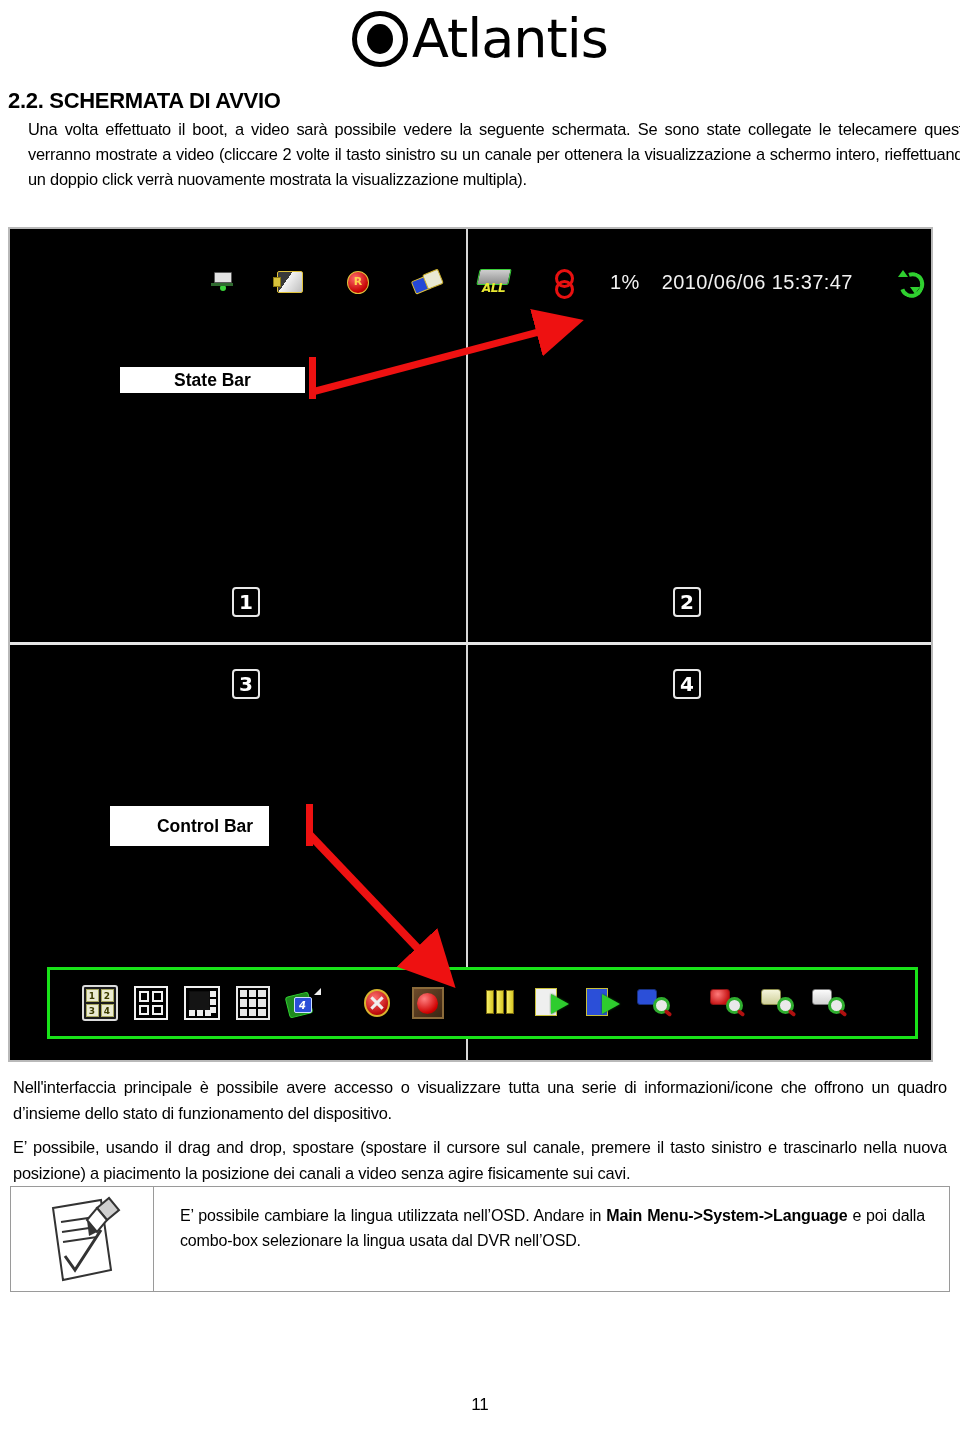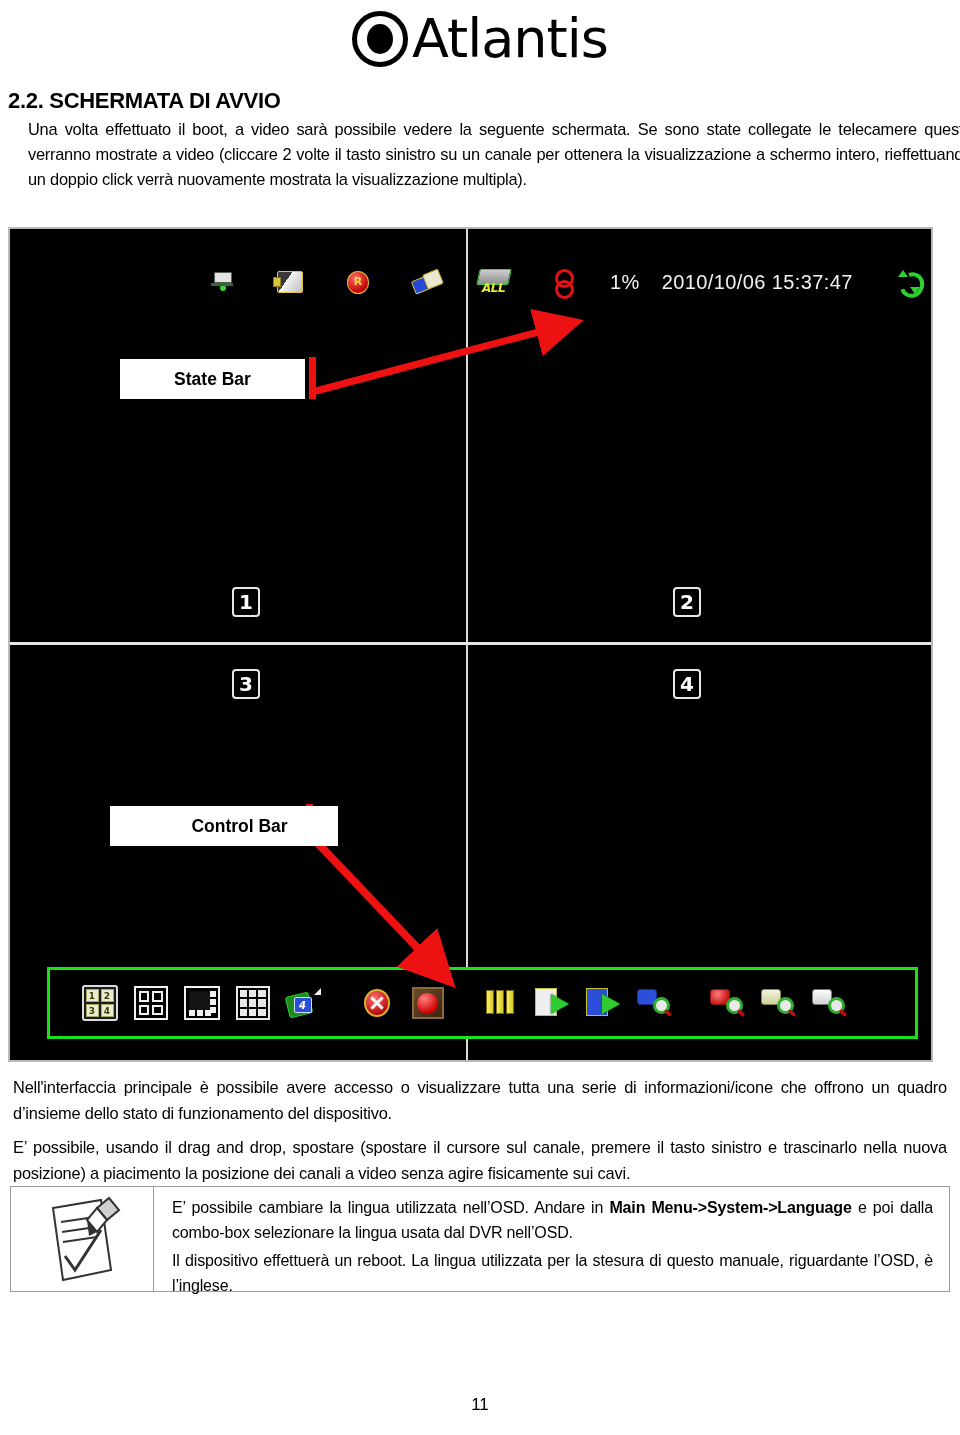--- a/index.html
+++ b/index.html
@@ -246,22 +246,22 @@
   .callout {
     position: absolute;
     background: #ffffff;
     display: flex; align-items: center; justify-content: center;
     font-weight: bold;
     font-size: 17.5px;
     font-family: "Liberation Sans", sans-serif;
     color: #000;
     z-index: 7;
   }
-  .callout-state { left: 110px; top: 130px; width: 185px; height: 40px; }
-  .callout-control { left: 100px; top: 577px; width: 228px; height: 40px; padding-left: 31px; }
+  .callout-state { left: 110px; top: 138px; width: 185px; height: 26px; }
+  .callout-control { left: 100px; top: 577px; width: 159px; height: 40px; padding-left: 31px; }
 
   
   .arrow-layer {
     position: absolute; inset: 0; z-index: 6; pointer-events: none;
   }
 
   
   .control-bar {
     position: absolute;
     left: 37px; top: 738px;
@@ -444,21 +444,21 @@
     flex: 0 0 143px;
   }
   .note-body {
     flex: 1;
     padding: 5px 12px 4px 14px;
     font-size: 16px;
     line-height: 24.5px;
     text-align: justify;
     letter-spacing: -0.15px;
   }
-  .note-body p { margin: 4px; }
+  .note-body p { margin: 12px; }
   .note-body b { font-weight: bold; }
 
   
   .page-num {
     position: absolute;
     left: 0; top: 1395px; width: 960px;
     text-align: center;
     font-size: 17px;
   }
 </style>
@@ -501,21 +501,21 @@
         </div>
       <div class="sb-icon">
         <div class="ic-all">
             <i>ALL</i>
           </div>
       </div>
       <div class="sb-icon">
           <div class="ic-link"></div>
         </div>
       <div class="status-text">1%</div>
-      <div class="status-text">2010/10/06 15:37:47</div>
+      <div class="status-text">2010/06/06 15:37:47</div>
       <div class="sb-icon sb-cycle">
         <div class="ic-cycle">
             <i></i>
             <u></u>
           </div>
       </div>
     </div>
 
     <div class="ch-badge ch1">1</div>
     <div class="ch-badge ch2">2</div>
@@ -678,17 +678,16 @@
       <line x1="23" y1="38" x2="57" y2="33" stroke="#333" stroke-width="2"></line>
       <line x1="24" y1="48" x2="58" y2="43" stroke="#333" stroke-width="2"></line>
       <polyline points="26,62 36,76 62,36" fill="none" stroke="#333" stroke-width="3"></polyline>
       <polygon points="58,14 70,4 80,16 68,26" fill="#cfcfcf" stroke="#333" stroke-width="2"></polygon>
       <polygon points="48,26 58,14 68,26 58,38" fill="#ffffff" stroke="#333" stroke-width="2"></polygon>
       <polygon points="48,26 58,38 50,42" fill="#333"></polygon>
     </svg>
   </div>
   <div class="note-body">
     <p><span>E’ possibile cambiare la lingua utilizzata nell’OSD. Andare in </span><b>Main Menu-&gt;System-&gt;Language</b><span> e poi dalla combo-box selezionare la lingua usata dal DVR nell’OSD.</span></p>
-    <p>Il dispositivo effettuerà un reboot. La lingua utilizzata per la stesura di questo manuale, riguardante l’OSD, è l’inglese.</p>
   </div>
 </div>
 
 <div class="page-num">11</div>
 
 </body></html>

